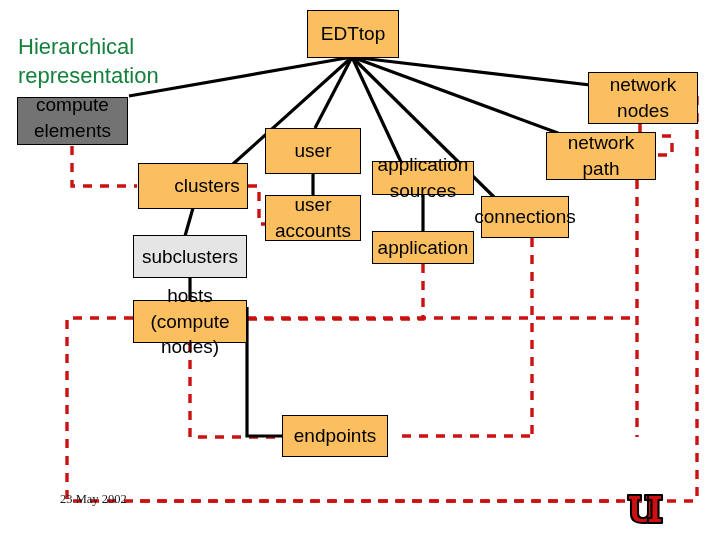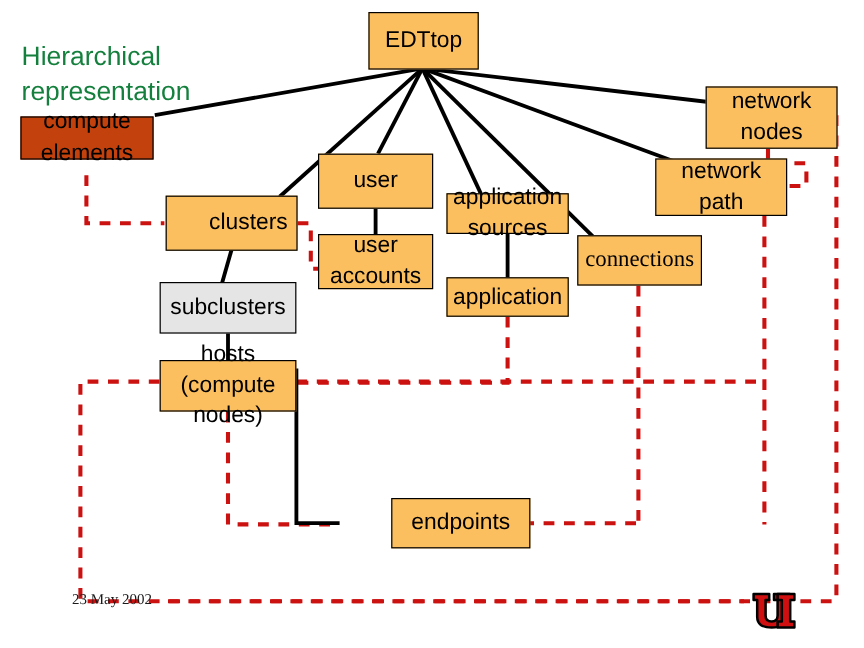--- a/index.html
+++ b/index.html
@@ -86,52 +86,52 @@
         <path d="M247,307 L247,310 L247,436 L283,436" fill="none" stroke="#000000" stroke-width="3.2" stroke-linecap="butt" stroke-linejoin="miter"></path>
         <path d="M313,174 L313,196" fill="none" stroke="#000000" stroke-width="3.2" stroke-linecap="butt" stroke-linejoin="miter"></path>
         <path d="M423,194 L423,232" fill="none" stroke="#000000" stroke-width="3.2" stroke-linecap="butt" stroke-linejoin="miter"></path>
       </g>
   </svg>
 
   <div id="boxes">
       <div class="node" style="left: 307px; top: 10px; width: 92px; height: 48px; background: rgb(252, 191, 96); border-color: rgb(0, 0, 0);">
         <span class="lbl">EDTtop</span>
       </div>
-      <div class="node two" style="left: 17px; top: 97px; width: 111px; height: 36px; background: #c2410c; border-color: rgb(0, 0, 0);">
+      <div class="node two" style="left: 17px; top: 97px; width: 111px; height: 48px; background: #737373; border-color: rgb(0, 0, 0); align-items: flex-end;">
         <span class="lbl">compute
 elements</span>
       </div>
       <div class="node" style="left: 138px; top: 163px; width: 110px; height: 46px; background: rgb(252, 191, 96); border-color: rgb(0, 0, 0); padding-left: 28px;">
         <span class="lbl">clusters</span>
       </div>
       <div class="node" style="left: 133px; top: 235px; width: 114px; height: 43px; background: #e5e5e5; border-color: rgb(0, 0, 0);">
         <span class="lbl">subclusters</span>
       </div>
       <div class="node two overflow" style="left: 133px; top: 300px; width: 114px; height: 43px; background: rgb(252, 191, 96); border-color: rgb(0, 0, 0);">
         <span class="lbl">hosts
 (compute nodes)</span>
       </div>
-      <div class="node" style="left: 282px; top: 415px; width: 116px; height: 42px; background: rgb(252, 191, 96); border-color: rgb(0, 0, 0); margin-left: 44px;">
+      <div class="node" style="left: 282px; top: 415px; width: 106px; height: 42px; background: rgb(252, 191, 96); border-color: rgb(0, 0, 0);">
         <span class="lbl">endpoints</span>
       </div>
       <div class="node" style="left: 265px; top: 128px; width: 96px; height: 46px; background: rgb(252, 191, 96); border-color: rgb(0, 0, 0);">
         <span class="lbl">user</span>
       </div>
       <div class="node two" style="left: 265px; top: 195px; width: 96px; height: 46px; background: rgb(252, 191, 96); border-color: rgb(0, 0, 0);">
         <span class="lbl">user
 accounts</span>
       </div>
       <div class="node two" style="left: 372px; top: 161px; width: 102px; height: 34px; background: rgb(252, 191, 96); border-color: rgb(0, 0, 0);">
         <span class="lbl">application
 sources</span>
       </div>
       <div class="node" style="left: 372px; top: 231px; width: 102px; height: 33px; background: rgb(252, 191, 96); border-color: rgb(0, 0, 0);">
         <span class="lbl">application</span>
       </div>
-      <div class="node" style="left: 481px; top: 196px; width: 104px; height: 42px; background: rgb(252, 191, 96); border-color: rgb(0, 0, 0); font-family: Liberation Serif, serif;">
+      <div class="node" style="left: 481px; top: 196px; width: 88px; height: 42px; background: rgb(252, 191, 96); border-color: rgb(0, 0, 0);">
         <span class="lbl">connections</span>
       </div>
       <div class="node two" style="left: 588px; top: 72px; width: 110px; height: 52px; background: rgb(252, 191, 96); border-color: rgb(0, 0, 0);">
         <span class="lbl">network
 nodes</span>
       </div>
       <div class="node two" style="left: 546px; top: 132px; width: 110px; height: 48px; background: rgb(252, 191, 96); border-color: rgb(0, 0, 0);">
         <span class="lbl">network
 path</span>
       </div>

